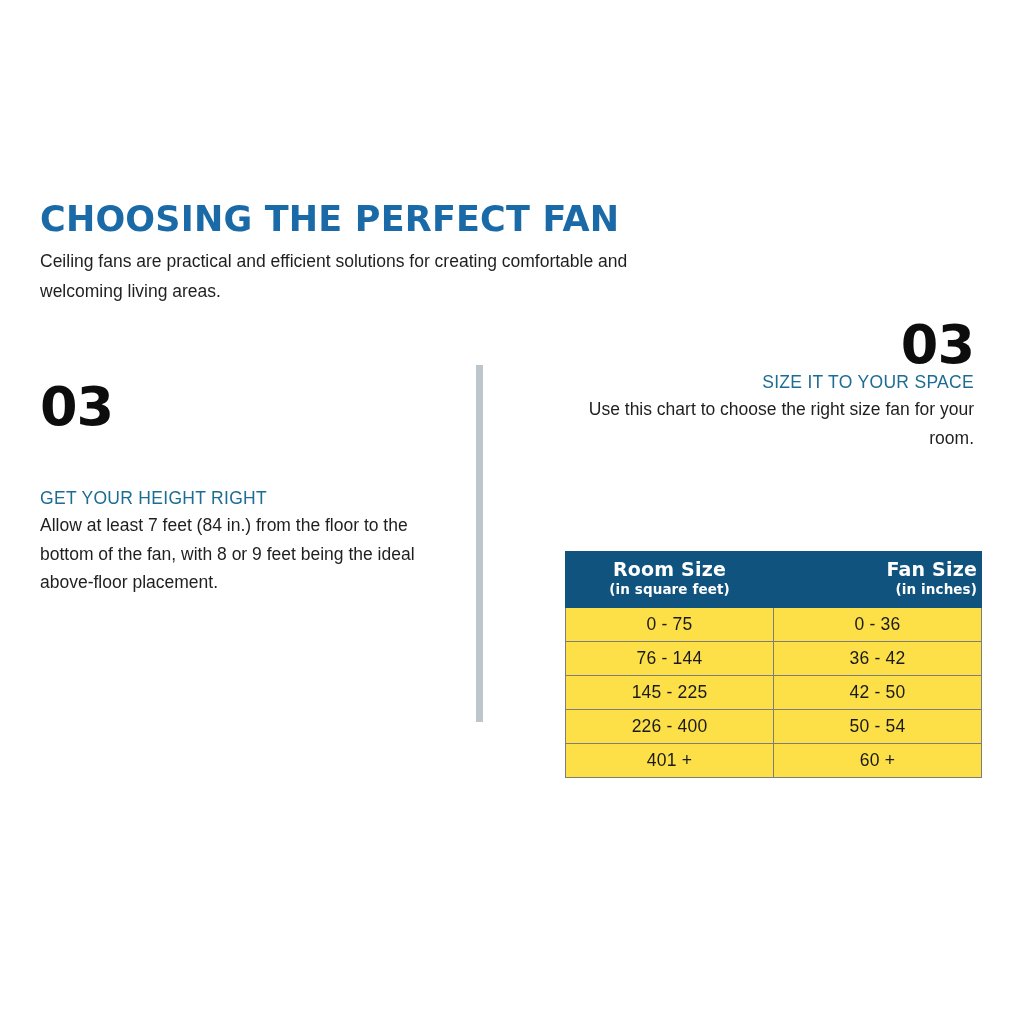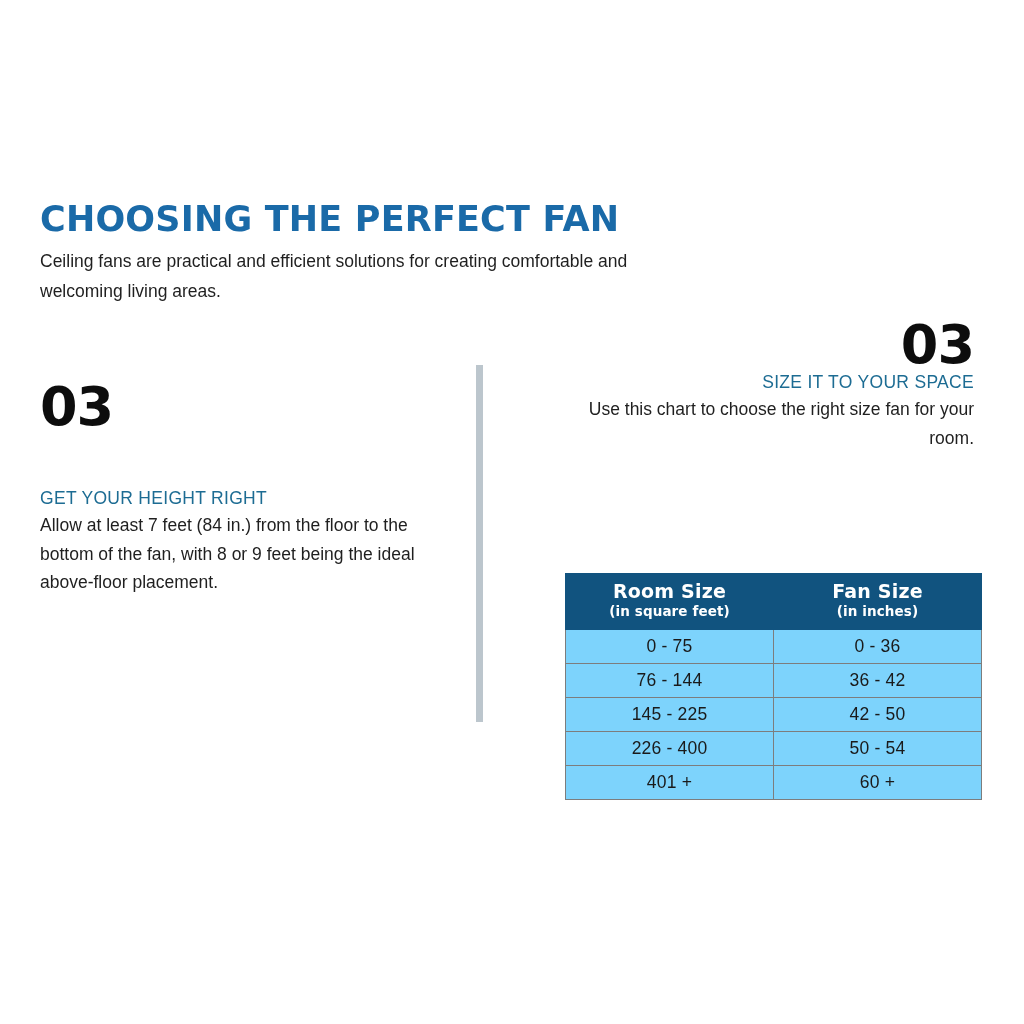--- a/index.html
+++ b/index.html
@@ -85,21 +85,21 @@
     top: 365px;
     width: 7px;
     height: 357px;
     background: #bcc6cd;
   }
 
   
   #size-chart {
     position: absolute;
     left: 565px;
-    top: 573px;
+    top: 551px;
     width: 416px;
     border-collapse: collapse;
     table-layout: fixed;
   }
   #size-chart col.c1 { width: 208px; }
   #size-chart col.c2 { width: 208px; }
 
   #size-chart th {
     background: #11537f;
     color: #ffffff;
@@ -117,32 +117,32 @@
     letter-spacing: 0.2px;
   }
   #size-chart th .th-sub {
     display: block;
     font-family: "DejaVu Sans", sans-serif;
     font-size: 13.5px;
     font-weight: bold;
     line-height: 1.3;
     letter-spacing: 0.1px;
   }
-  #size-chart th.divider-cell { border-left-color: #2a2a2a; }
+  #size-chart th.divider-cell { border-left-color: #2a2a2a; text-align: right; }
 
   #size-chart td {
     border: 1.5px solid #7d7d7d;
     height: 33px;
     padding: 0 4px;
     text-align: center;
     vertical-align: middle;
     font-family: "Liberation Sans", sans-serif;
     font-size: 17.5px;
     color: #1a1a1a;
-    background: #7dd3fc;
+    background: #fde047;
     letter-spacing: 0.2px;
   }
 </style>
 </head>
 <body>
 
 <div id="title-block">
   <h1 id="page-title">CHOOSING THE PERFECT FAN</h1>
   <p id="page-subtitle">Ceiling fans are practical and efficient solutions for creating comfortable and welcoming living areas.</p>
 </div>

